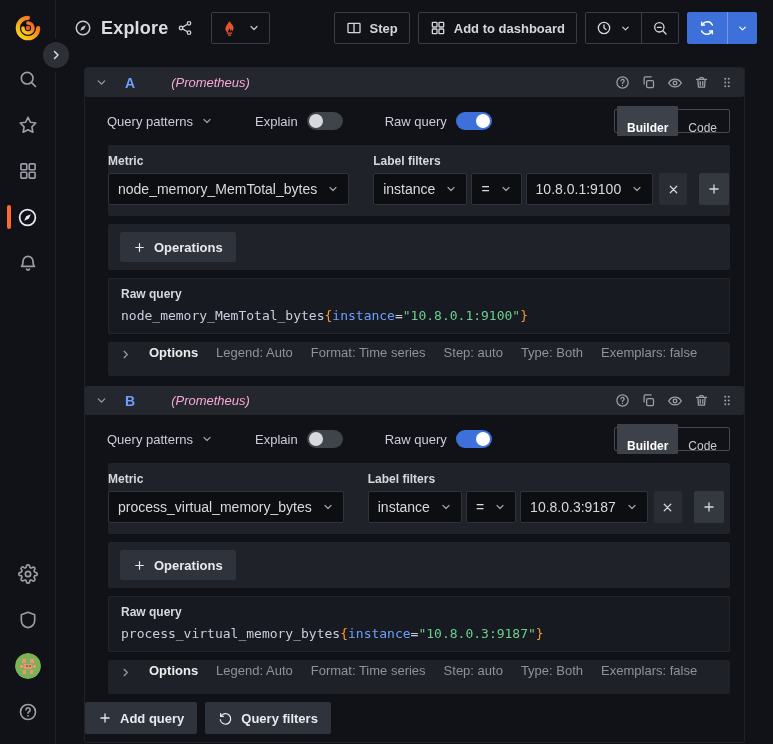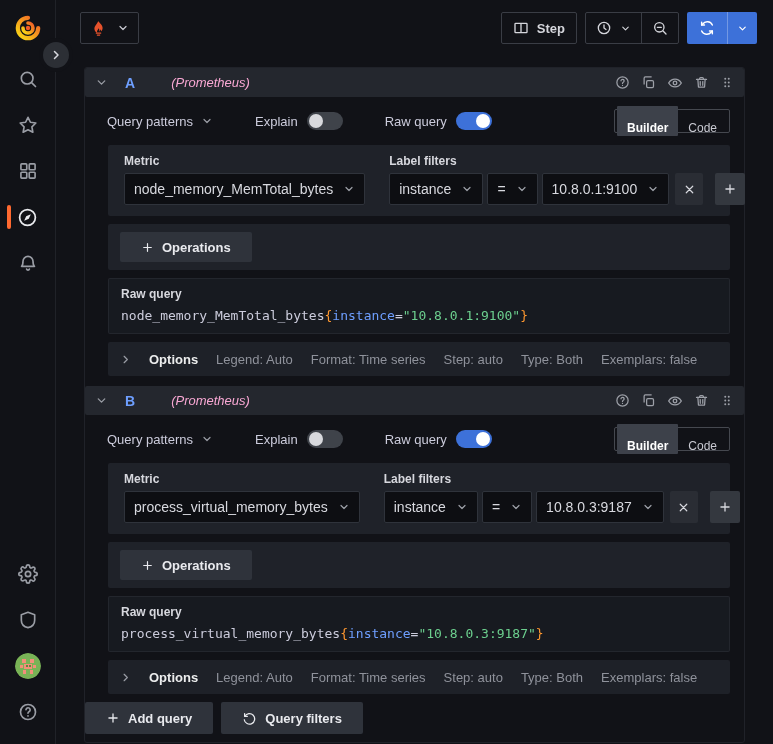--- a/index.html
+++ b/index.html
@@ -93,52 +93,52 @@
   .switch.off { background:#3f434a; }
   .switch.on  { background:#3d71d9; }
   .switch .knob { position:absolute; top:2px; width:14px; height:14px; border-radius:50%; }
   .switch.off .knob { left:2px; background:#d8d9dd; }
   .switch.on  .knob { right:2px; background:#ffffff; }
   .segmented { margin-left:auto; display:flex; align-items:center; border:1px solid #45484f; border-radius:2px; padding:2px; height:24px; }
   .seg { border:none; background:transparent; color:#c9cad2; font-size:12px; padding:15px 10px; height:18px; border-radius:1px; cursor:pointer; font-family:inherit; }
   .seg.active { background:#3d414a; color:#ffffff; font-weight:700; }
 
   .q-section { margin:0 14px 0 23px; border-radius:2px; }
-  .q-builder { background:#1f2229; padding:9px 12px 11px 16px; display:flex; gap:24px; }
+  .q-builder { background:#1f2229; padding:9px 12px 11px 0; display:flex; gap:24px; }
   .field-label { display:block; font-size:12px; font-weight:600; color:#d7d8de; margin-bottom:5px; }
   .select {
     height:32px; background:#0d0e12; border:1px solid #2f333b; border-radius:2px;
     display:flex; align-items:center; gap:10px; padding:0 9px; cursor:pointer;
     color:#d8d9df; font-size:14px;
   }
   .select .chev { color:#9da0a8; }
   .filter-row { display:flex; align-items:center; gap:4px; }
   .sq-btn {
     width:28px; height:32px; border:none; border-radius:2px; cursor:pointer;
     display:flex; align-items:center; justify-content:center; color:#d8d9df;
   }
   .x-btn { background:#2a2d34; margin-left:2px; }
   .plus-btn { background:#34383f; width:30px; margin-left:8px; }
 
   .q-ops { background:#1f2229; margin-top:8px; padding:8px 12px; }
   .btn-secondary {
     height:30px; background:#2f333b; border:none; border-radius:2px;
     color:#e9eaee; font-size:13px; font-weight:600; font-family:inherit;
-    display:inline-flex; align-items:center; gap:8px; padding:0 21px; cursor:pointer;
+    display:inline-flex; align-items:center; gap:8px; padding:0 13px; cursor:pointer;
   }
   .q-raw { background:#171a20; border:1px solid rgba(204,204,220,.07); margin-top:8px; padding:8px 12px 10px 12px; }
   .raw-label { font-size:12px; font-weight:600; color:#d7d8de; display:block; margin-bottom:7px; }
   .raw-code { font-family:"DejaVu Sans Mono",monospace; font-size:13px; color:#ccccdc; white-space:nowrap; }
   .tok-label { color:#6e9fff; }
   .tok-str { color:#6ccf8e; }
   .tok-brace { color:#ff9830; }
 
   .q-options {
     background:#1e2128; margin-top:8px; height:34px;
-    display:flex; align-items:center; gap:18px; padding:8px 12px; cursor:pointer;
+    display:flex; align-items:flex-end; gap:18px; padding:16px 12px; cursor:pointer;
   }
   .opt-title { color:#eceded; font-weight:600; font-size:13px; }
   .opt-item { color:#8f929b; font-size:13px; }
   .q-editor + .q-editor { margin-top:10px; }
 
   .footer-row { display:flex; align-items:center; gap:8px; margin:8px 14px 0 0; }
   .footer-row .btn-secondary { height:32px; }
 </style>
 </head>
 <body>
@@ -234,40 +234,67 @@
 
 <button class="expand-btn">
   <svg width="12" height="12" viewBox="0 0 24 24" fill="none" stroke="currentColor" stroke-width="3" stroke-linecap="round" stroke-linejoin="round">
       <path d="M9 5l7 7-7 7"></path>
     </svg>
 </button>
 
 <div class="main">
 
   <header class="topbar">
+    <div class="page-title-wrap">
+      <span class="icon-lite">
+        <svg width="18" height="18" viewBox="0 0 24 24" fill="none" stroke="currentColor" stroke-width="2">
+            <circle cx="12" cy="12" r="9"></circle>
+            <path d="M15.8 8.2l-2.3 5.3-5.3 2.3 2.3-5.3z" fill="currentColor" stroke="none"></path>
+          </svg>
+      </span>
+      <span class="page-title">Explore</span>
+      <span class="icon-lite" style="cursor:pointer">
+        <svg width="16" height="16" viewBox="0 0 24 24" fill="none" stroke="currentColor" stroke-width="2">
+            <circle cx="18" cy="5" r="2.6"></circle>
+            <circle cx="6" cy="12" r="2.6"></circle>
+            <circle cx="18" cy="19" r="2.6"></circle>
+            <line x1="8.3" y1="10.7" x2="15.7" y2="6.3"></line>
+            <line x1="8.3" y1="13.3" x2="15.7" y2="17.7"></line>
+          </svg>
+      </span>
+    </div>
 
     <button class="tb-btn ds-picker">
       <svg width="17" height="17" viewBox="0 0 24 24">
         <path fill="#e6522c" d="M12 1.6c1.6 3.2 5.8 5 5.8 9.7 0 2-.9 3.8-2.3 5 .2-1-.1-2.4-.9-3.2.1 1.8-.8 2.9-1.8 3.1.6-.9.5-2.5-.5-4.6-.6 1.8-2.4 2.8-2.4 4.7 0 .7.2 1.3.6 1.9a6.6 6.6 0 0 1-4.3-6.1c0-3.4 2.5-4.9 3.6-7 .7-1.3.9-2.4 2.2-3.5z"></path>
         <rect x="8.2" y="17.6" width="7.6" height="1.9" rx=".5" fill="#e6522c"></rect>
         <rect x="9.6" y="20.4" width="4.8" height="1.7" rx=".5" fill="#e6522c"></rect>
       </svg>
       <svg width="12" height="12" viewBox="0 0 24 24" fill="none" stroke="#c9cad2" stroke-width="2.4" stroke-linecap="round" stroke-linejoin="round">
           <path d="M6 9l6 6 6-6"></path>
         </svg>
     </button>
 
     <div class="right-cluster">
       <button class="tb-btn">
         <svg width="16" height="16" viewBox="0 0 24 24" fill="none" stroke="currentColor" stroke-width="2">
             <rect x="3" y="5" width="18" height="14" rx="1"></rect>
             <line x1="12" y1="5" x2="12" y2="19"></line>
           </svg>
         <span>Step</span>
       </button>
+      <button class="tb-btn">
+        <svg width="16" height="16" viewBox="0 0 24 24" fill="none" stroke="currentColor" stroke-width="2">
+            <rect x="3.5" y="3.5" width="7" height="7" rx="1"></rect>
+            <rect x="13.5" y="3.5" width="7" height="7" rx="1"></rect>
+            <rect x="3.5" y="13.5" width="7" height="7" rx="1"></rect>
+            <rect x="13.5" y="13.5" width="7" height="7" rx="1"></rect>
+          </svg>
+        <span>Add to dashboard</span>
+      </button>
       <div class="tb-group">
         <button class="tb-seg">
           <svg width="16" height="16" viewBox="0 0 24 24" fill="none" stroke="currentColor" stroke-width="2" stroke-linecap="round">
               <circle cx="12" cy="12" r="8.5"></circle>
               <path d="M12 7.5V12l3 2.2"></path>
             </svg>
           <svg width="11" height="11" viewBox="0 0 24 24" fill="none" stroke="currentColor" stroke-width="2.4" stroke-linecap="round" stroke-linejoin="round">
               <path d="M6 9l6 6 6-6"></path>
             </svg>
         </button>

